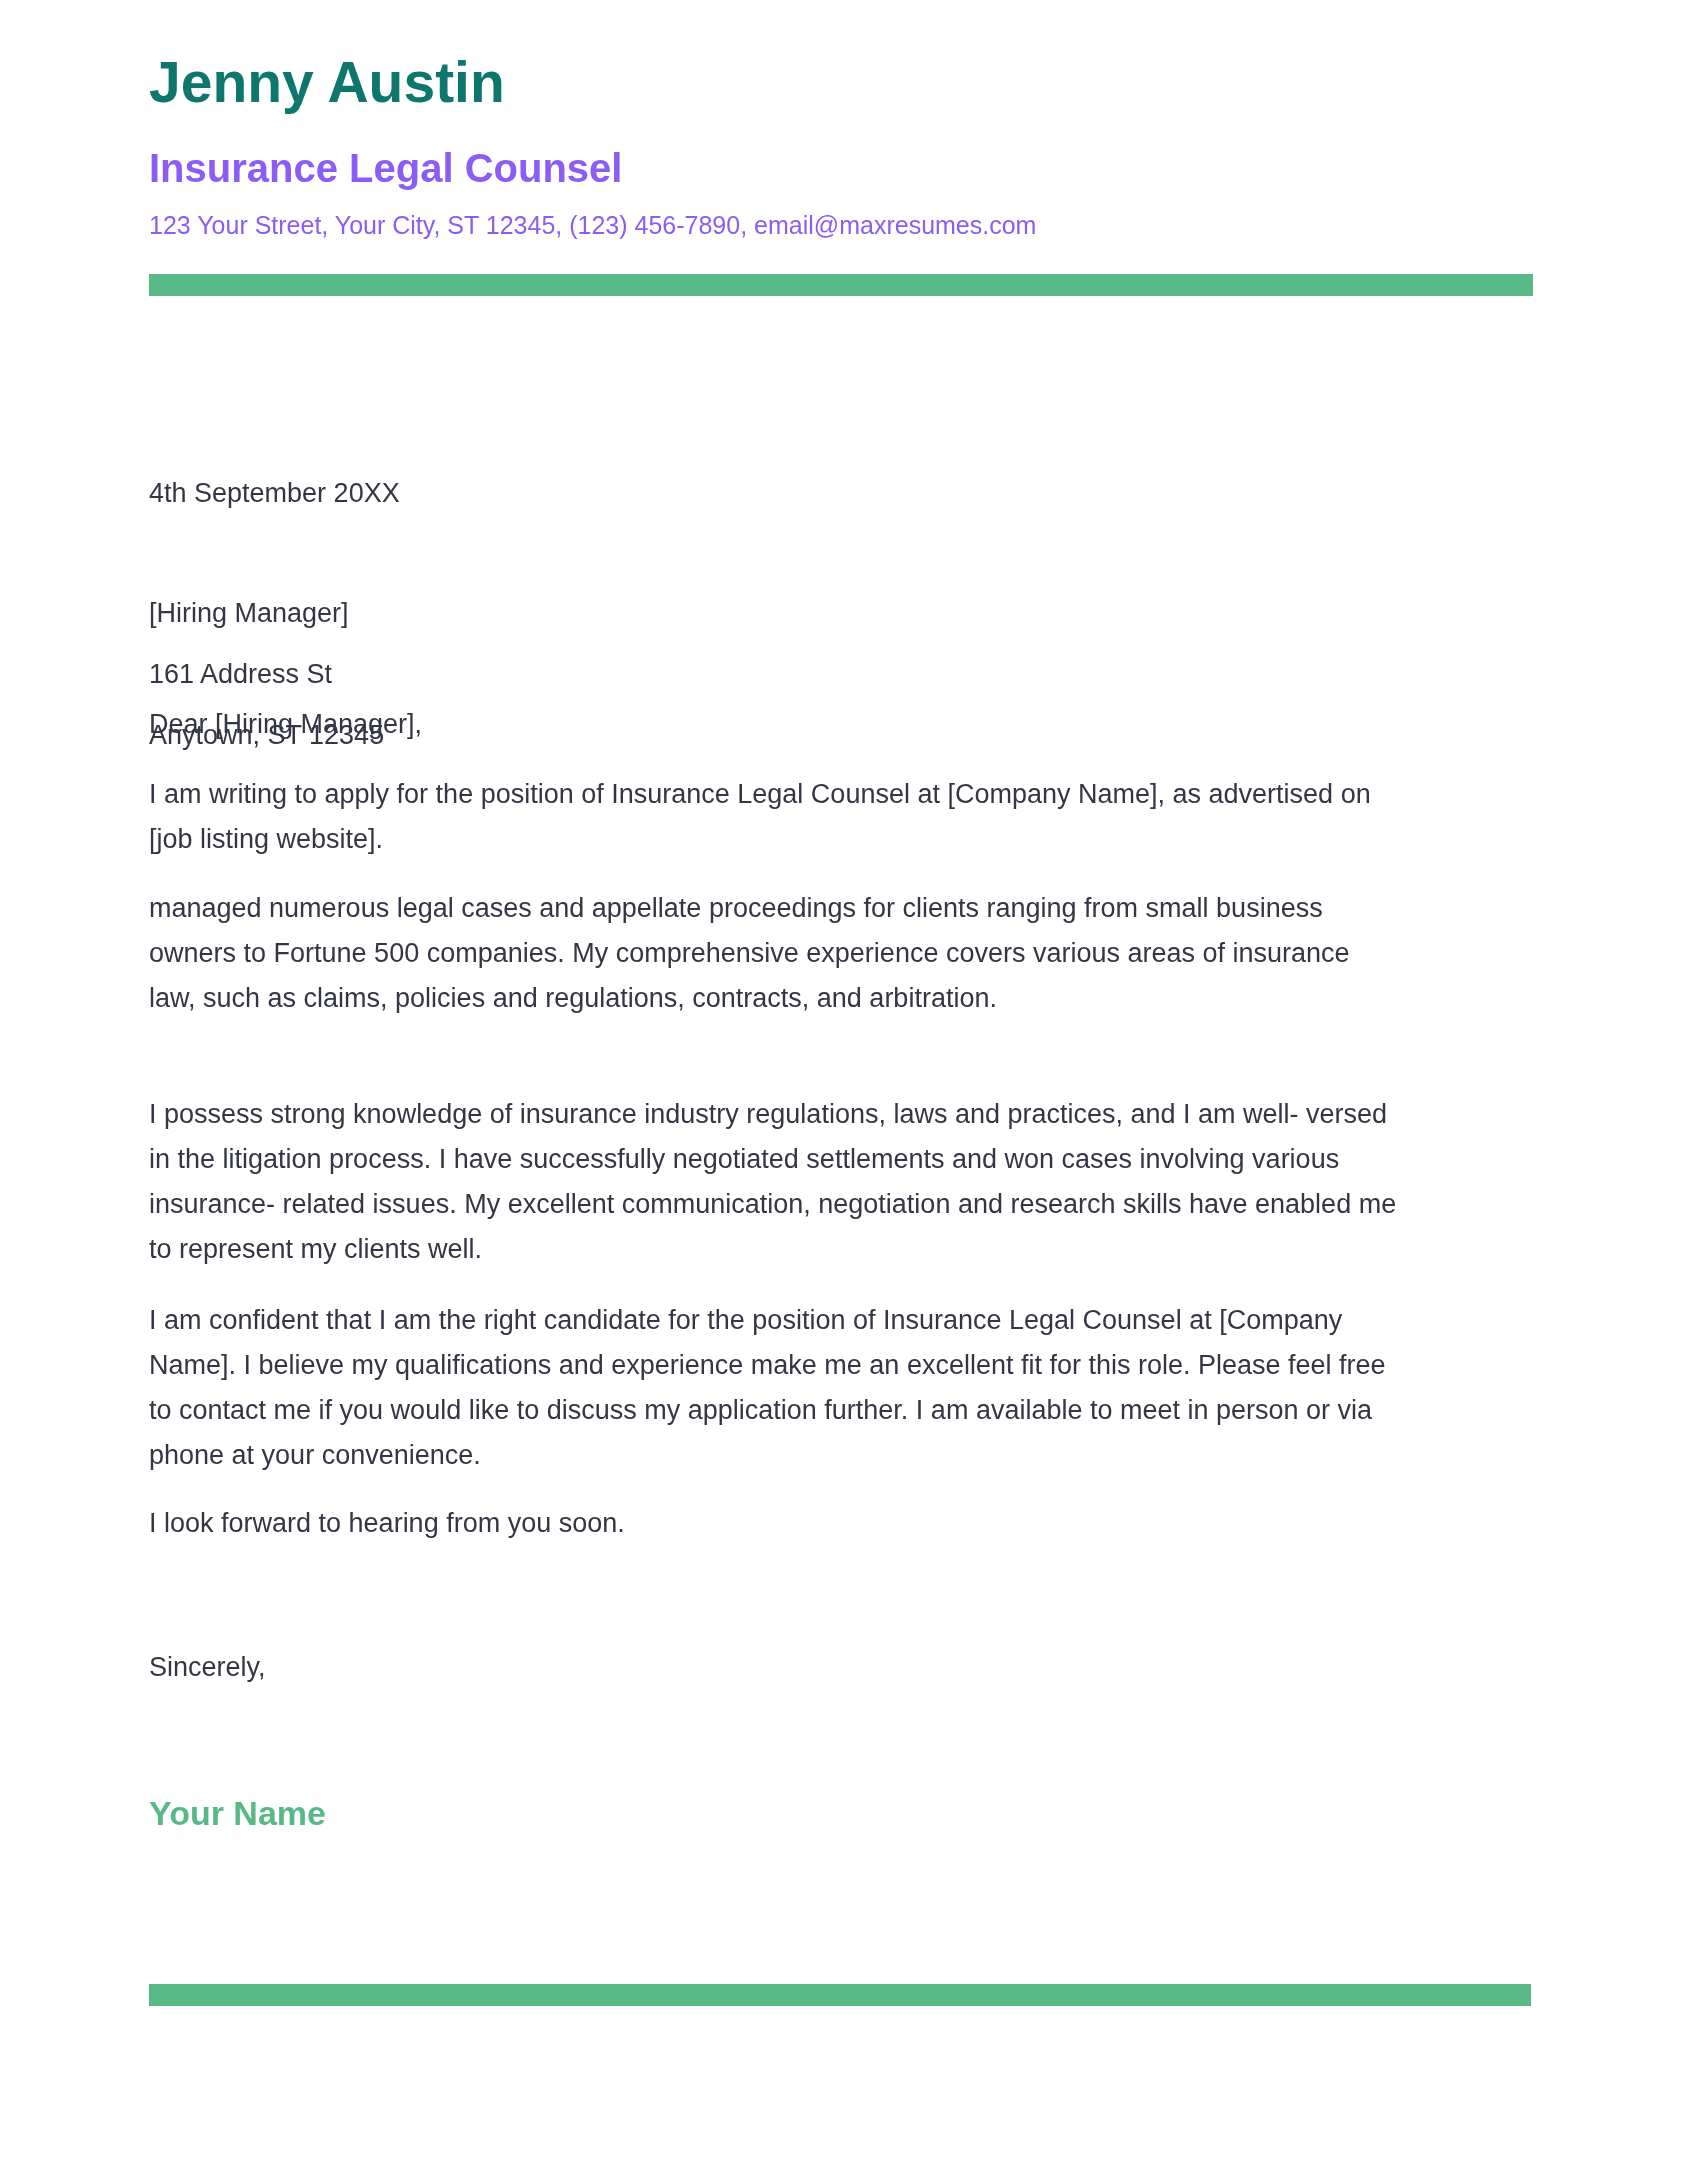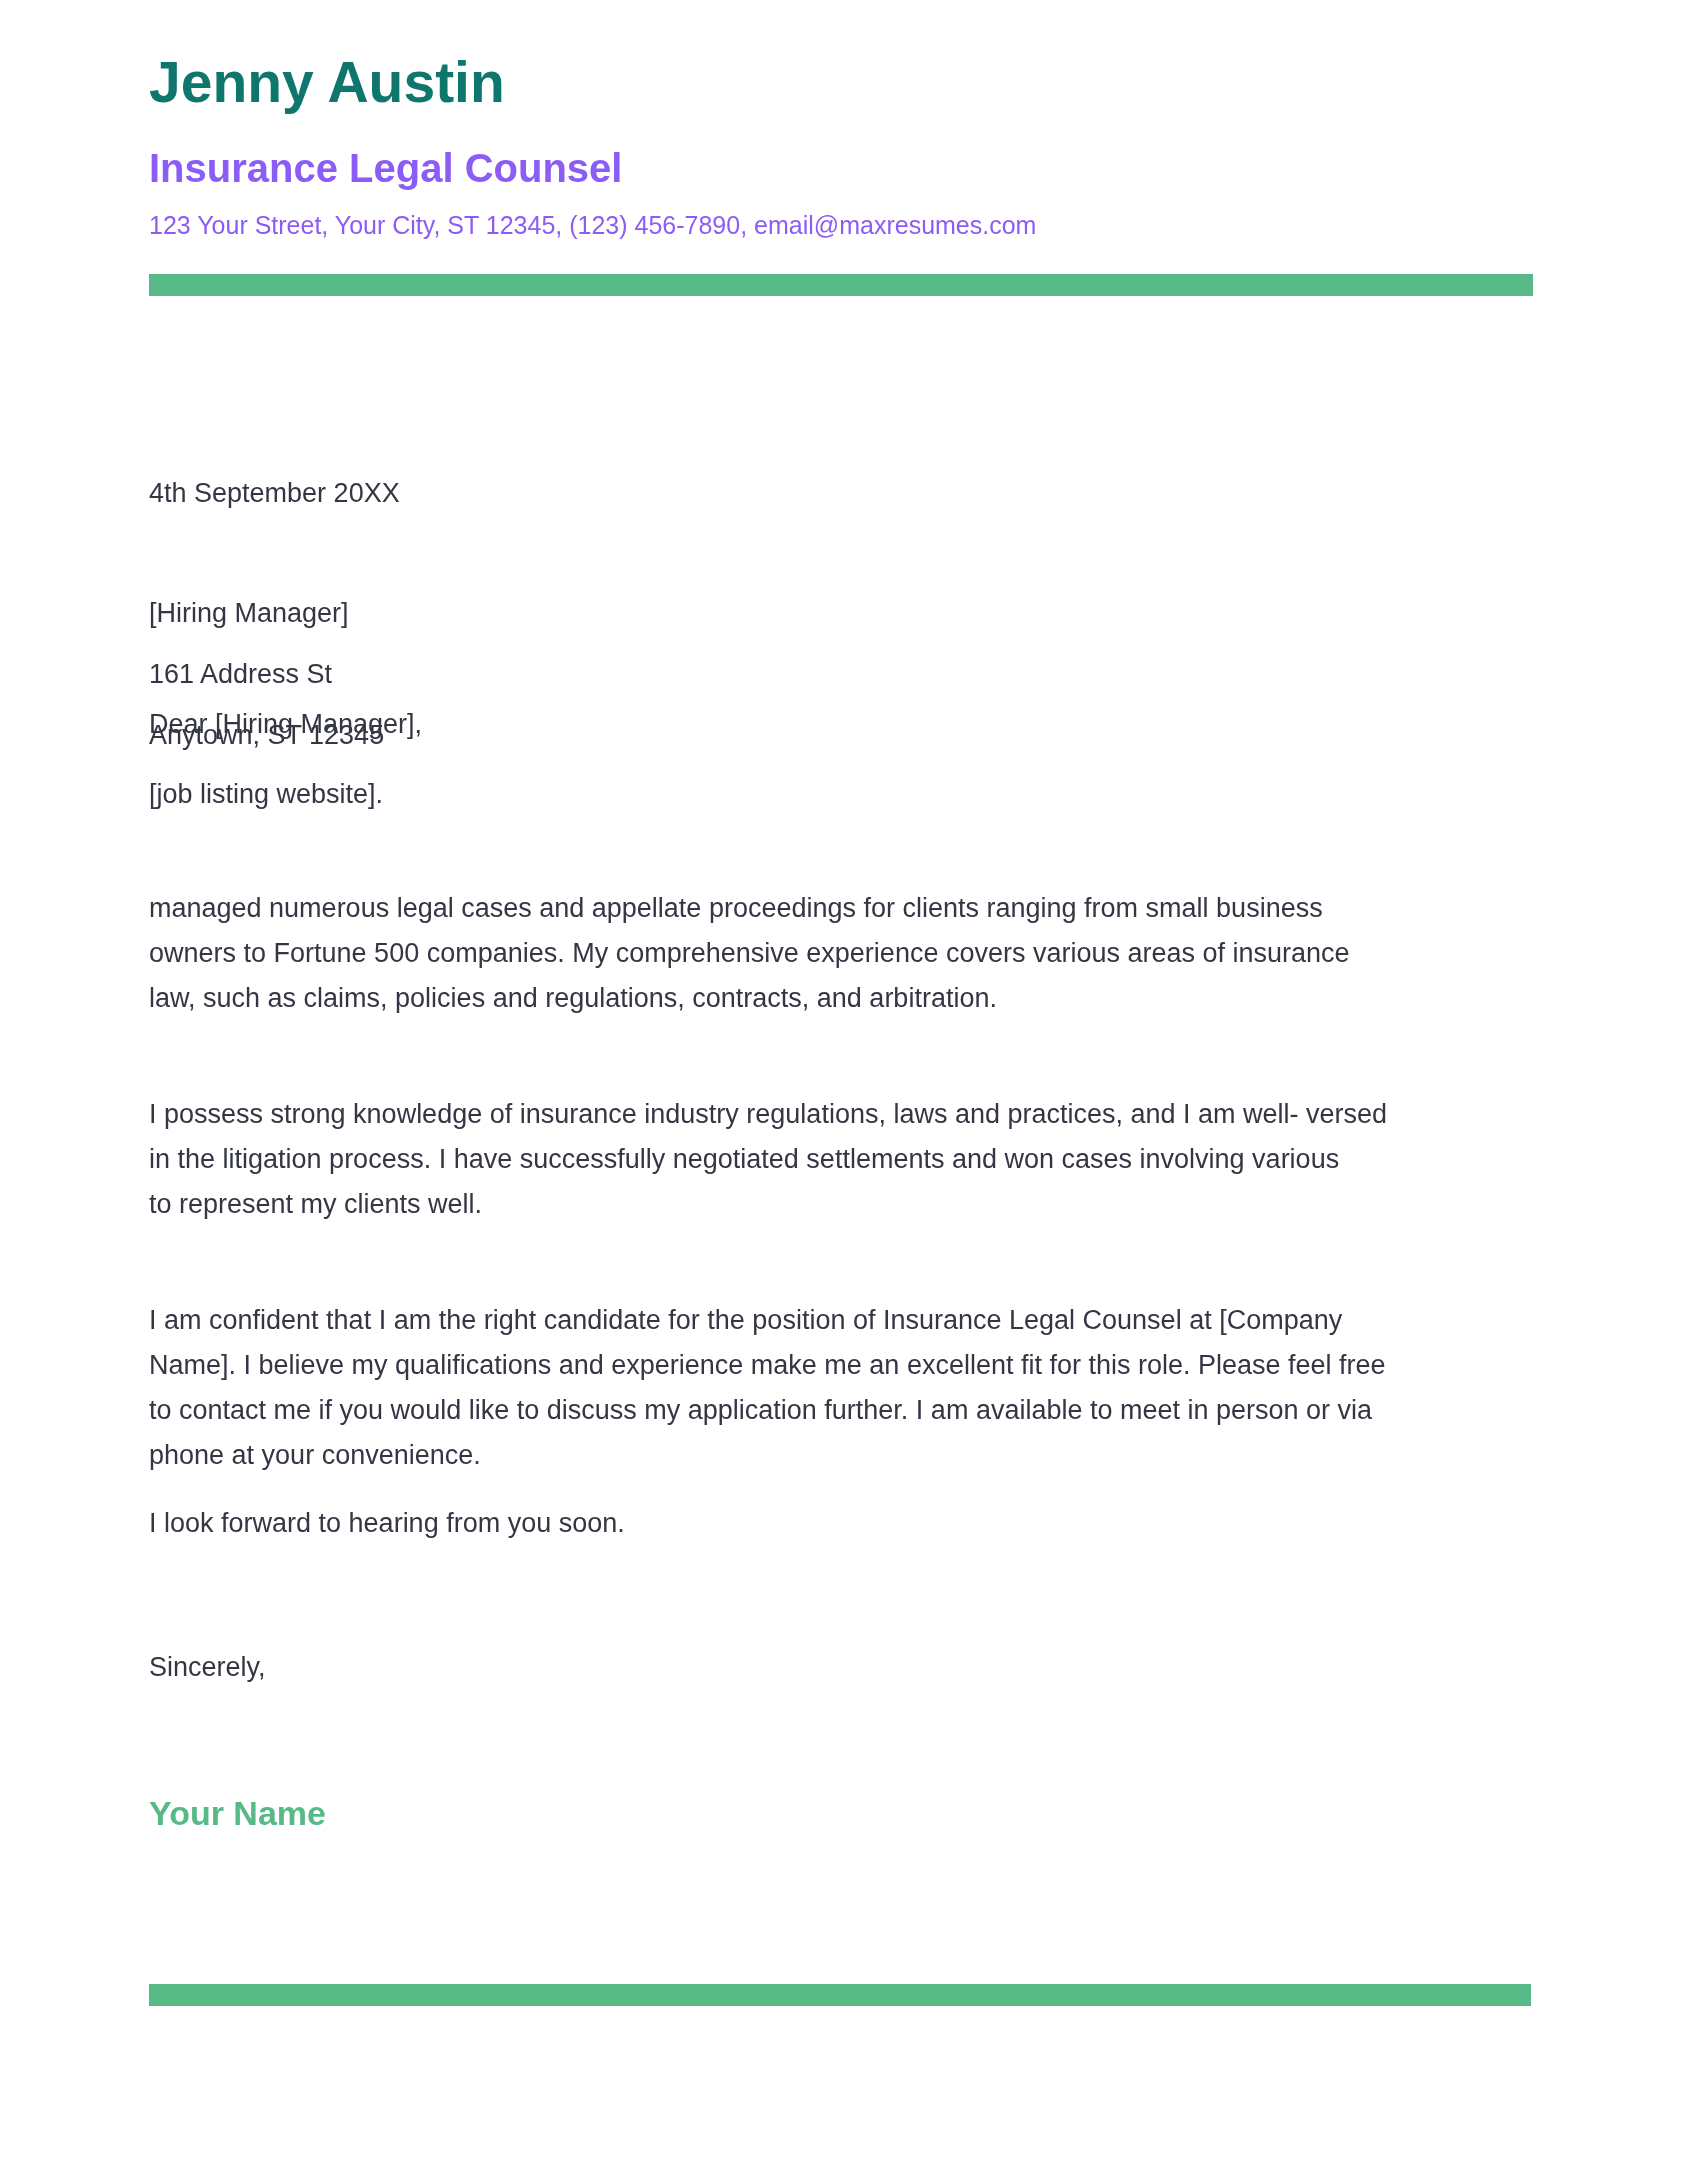--- a/index.html
+++ b/index.html
@@ -38,32 +38,34 @@
 
 <div class="abs line36 recipient">
   <div>[Hiring Manager]</div>
   <div>161 Address St</div>
   <div>Anytown, ST 12345</div>
 </div>
 
 <div class="abs line36 salutation">Dear [Hiring Manager],</div>
 
 <div class="abs para p1">
+  <div>I am writing to apply for the position of Insurance Legal Counsel at [Company Name], as advertised on</div>
   <div>[job listing website].</div>
 </div>
 
 <div class="abs para p2">
   <div>managed numerous legal cases and appellate proceedings for clients ranging from small business</div>
   <div>owners to Fortune 500 companies. My comprehensive experience covers various areas of insurance</div>
   <div>law, such as claims, policies and regulations, contracts, and arbitration.</div>
 </div>
 
 <div class="abs para p3">
   <div>I possess strong knowledge of insurance industry regulations, laws and practices, and I am well- versed</div>
   <div>in the litigation process. I have successfully negotiated settlements and won cases involving various</div>
+  <div>insurance- related issues. My excellent communication, negotiation and research skills have enabled me</div>
   <div>to represent my clients well.</div>
 </div>
 
 <div class="abs para p4">
   <div>I am confident that I am the right candidate for the position of Insurance Legal Counsel at [Company</div>
   <div>Name]. I believe my qualifications and experience make me an excellent fit for this role. Please feel free</div>
   <div>to contact me if you would like to discuss my application further. I am available to meet in person or via</div>
   <div>phone at your convenience.</div>
 </div>
 

